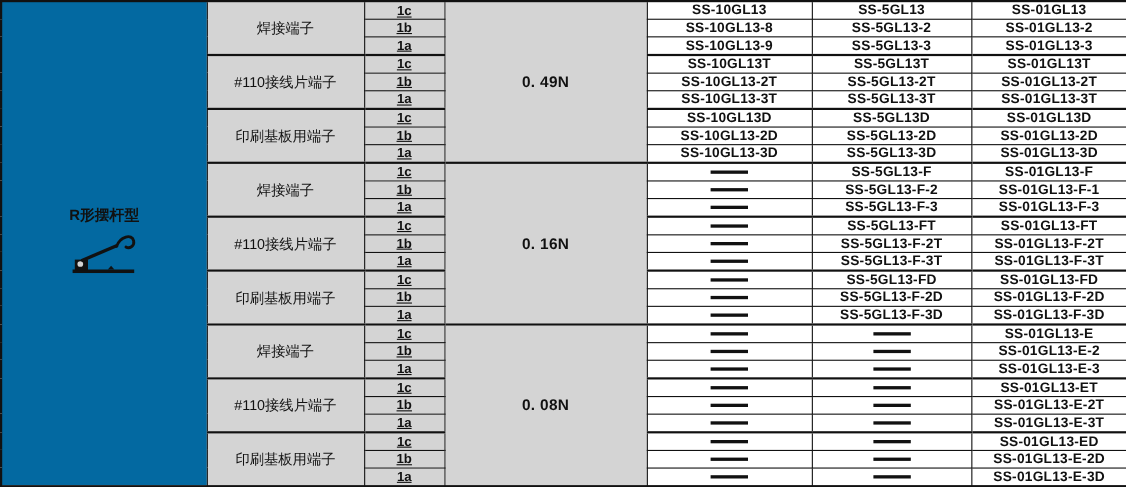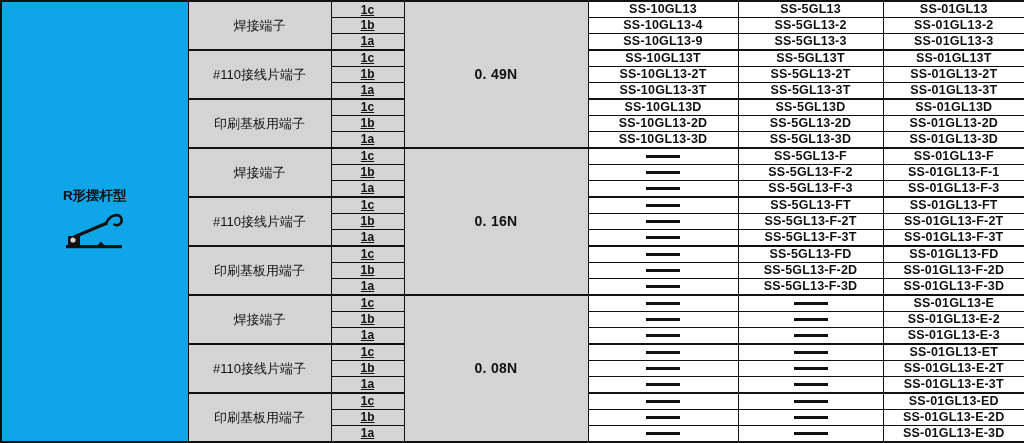--- a/index.html
+++ b/index.html
@@ -36,21 +36,21 @@
   td.gray { background: #d4d4d4; }
   td.model-cell {
     background: #ffffff;
     font-size: 12.5px;
     font-weight: bold;
     letter-spacing: 0.2px;
   }
   td.pole-cell  { font-size: 12px;   font-weight: bold; text-decoration: underline; }
   td.terminal-cell { font-size: 13px; font-weight: normal; }
   td.force-cell { font-size: 14px; font-weight: bold; letter-spacing: 0.3px; }
-  td.lever-cell { background: #0ea5e9; }
+  td.lever-cell { background: #0369a1; }
   .lever-wrap {
     display: flex;
     flex-direction: column;
     align-items: center;
     justify-content: center;
     gap: 7px;
   }
   .lever-label { font-size: 13.5px; font-weight: bold; }
   .dash {
     display: inline-block;
@@ -91,21 +91,21 @@
           </td>
           <td rowspan="3" class="terminal-cell gray">焊接端子</td>
           <td class="pole-cell gray">1c</td>
           <td rowspan="9" class="force-cell gray">0. 49N</td>
           <td class="model-cell">SS-10GL13</td>
           <td class="model-cell">SS-5GL13</td>
           <td class="model-cell">SS-01GL13</td>
         </tr>
         <tr>
           <td class="pole-cell gray">1b</td>
-          <td class="model-cell">SS-10GL13-4</td>
+          <td class="model-cell">SS-10GL13-8</td>
           <td class="model-cell">SS-5GL13-2</td>
           <td class="model-cell">SS-01GL13-2</td>
         </tr>
         <tr>
           <td class="pole-cell gray">1a</td>
           <td class="model-cell">SS-10GL13-9</td>
           <td class="model-cell">SS-5GL13-3</td>
           <td class="model-cell">SS-01GL13-3</td>
         </tr>
         <tr class="thick-top">

